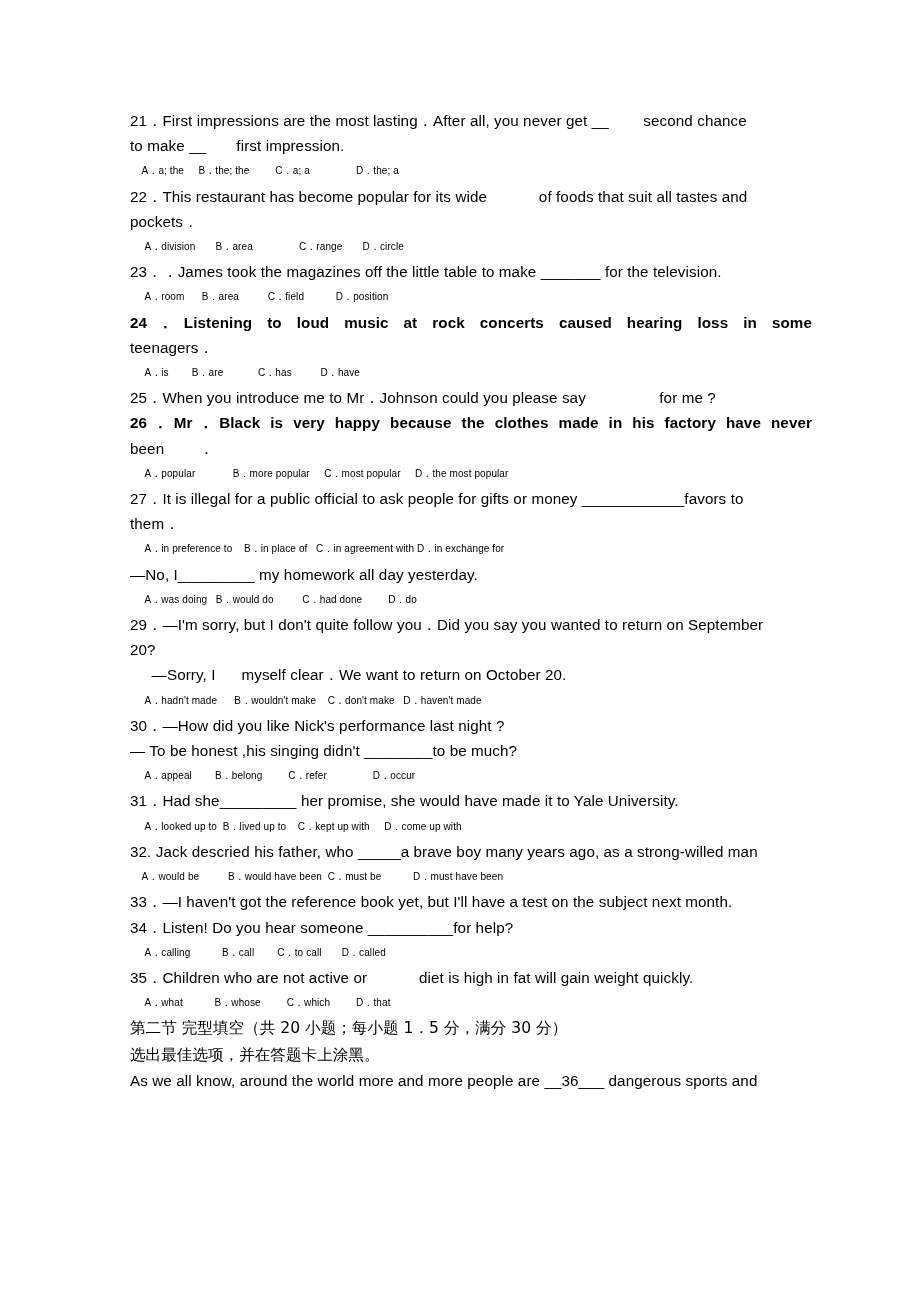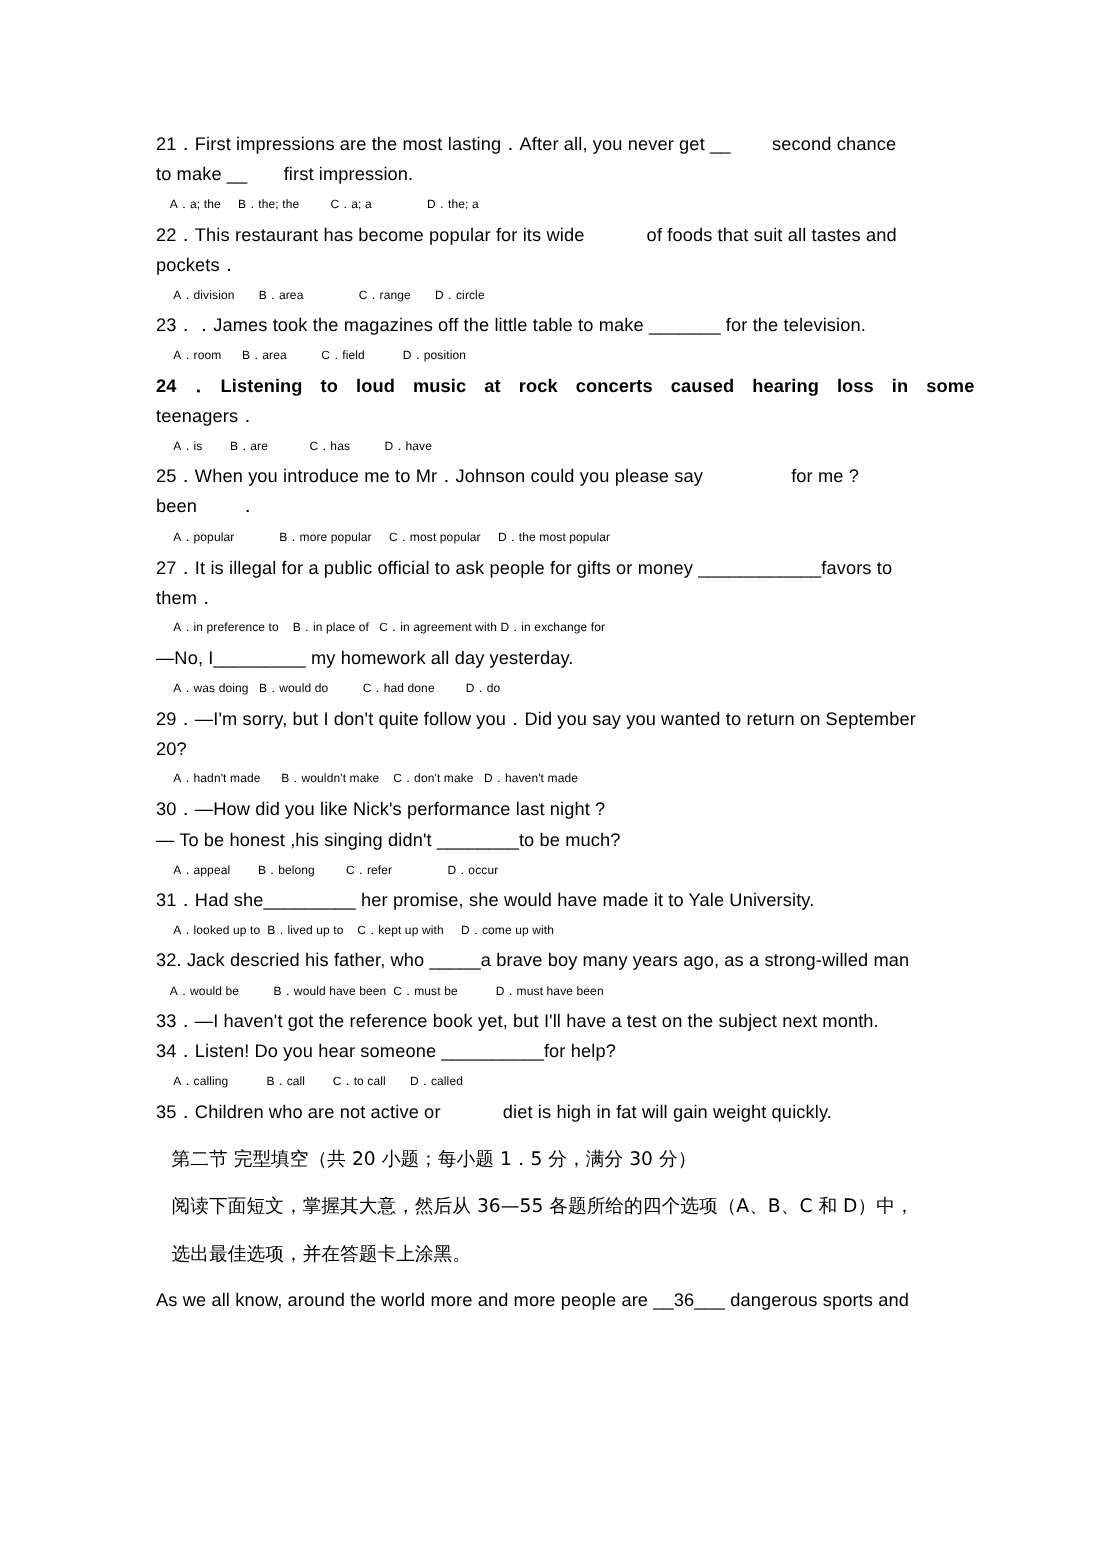--- a/index.html
+++ b/index.html
@@ -49,21 +49,21 @@
     font-size: 10px;
     line-height: 25.2px;
     margin: 0;
     padding: 0;
     white-space: pre-wrap;
     letter-spacing: 0.1px;
   }
   .cn-line {
     font-size: 15.6px;
     line-height: 26.5px;
-    margin: 13px;
+    margin: 0;
     padding: 0;
     white-space: pre-wrap;
     font-family: "DejaVu Sans", sans-serif;
   }
 </style>
 </head>
 <body>
 
 <div class="page">
   <div class="content">
@@ -78,50 +78,52 @@
 
     <p class="q-line">23．．James took the magazines off the little table to make _______ for the television.</p>
     <p class="opt-line">     A．room      B．area          C．field           D．position</p>
 
     <p class="q-line justify">24．Listening to loud music at rock concerts               caused hearing loss in some</p>
     <p class="q-line">teenagers．</p>
     <p class="opt-line">     A．is        B．are            C．has          D．have</p>
 
     <p class="q-line">25．When you introduce me to Mr．Johnson could you please say                 for me ?</p>
 
+    <p class="q-line justify">26．Mr．Black is very happy because the clothes made in his factory have never</p>
     <p class="q-line">been        ．</p>
     <p class="opt-line">     A．popular             B．more popular     C．most popular     D．the most popular</p>
 
     <p class="q-line">27．It is illegal for a public official to ask people for gifts or money ____________favors to</p>
     <p class="q-line">them．</p>
     <p class="opt-line">     A．in preference to    B．in place of   C．in agreement with D．in exchange for</p>
 
     <p class="q-line">—No, I_________ my homework all day yesterday.</p>
     <p class="opt-line">     A．was doing   B．would do          C．had done         D．do</p>
 
     <p class="q-line">29．—I'm sorry, but I don't quite follow you．Did you say you wanted to return on September</p>
     <p class="q-line">20?</p>
+    <p class="q-line">     —Sorry, I      myself clear．We want to return on October 20.</p>
     <p class="opt-line">     A．hadn't made      B．wouldn't make    C．don't make   D．haven't made</p>
 
     <p class="q-line">30．—How did you like Nick's performance last night ?</p>
     <p class="q-line">— To be honest ,his singing didn't ________to be much?</p>
     <p class="opt-line">     A．appeal        B．belong         C．refer                D．occur</p>
 
     <p class="q-line">31．Had she_________ her promise, she would have made it to Yale University.</p>
     <p class="opt-line">     A．looked up to  B．lived up to    C．kept up with     D．come up with</p>
 
     <p class="q-line">32. Jack descried his father, who _____a brave boy many years ago, as a strong-willed man</p>
     <p class="opt-line">    A．would be          B．would have been  C．must be           D．must have been</p>
 
     <p class="q-line">33．—I haven't got the reference book yet, but I'll have a test on the subject next month.</p>
 
     <p class="q-line">34．Listen! Do you hear someone __________for help?</p>
     <p class="opt-line">     A．calling           B．call        C．to call       D．called</p>
 
     <p class="q-line">35．Children who are not active or            diet is high in fat will gain weight quickly.</p>
+    <p class="opt-line">     A．what           B．whose         C．which         D．that</p>
 
     <p class="cn-line">第二节 完型填空（共 20 小题；每小题 1．5 分，满分 30 分）</p>
-    <p class="cn-line">阅读下面短文，掌握其大意，然后从 36—55 各题所给的四个选项（A、B、C 和 D）中，</p>
     <p class="cn-line">选出最佳选项，并在答题卡上涂黑。</p>
     <p class="q-line">As we all know, around the world more and more people are __36___ dangerous sports and</p>
 
   </div>
 </div>
 
 </body></html>

